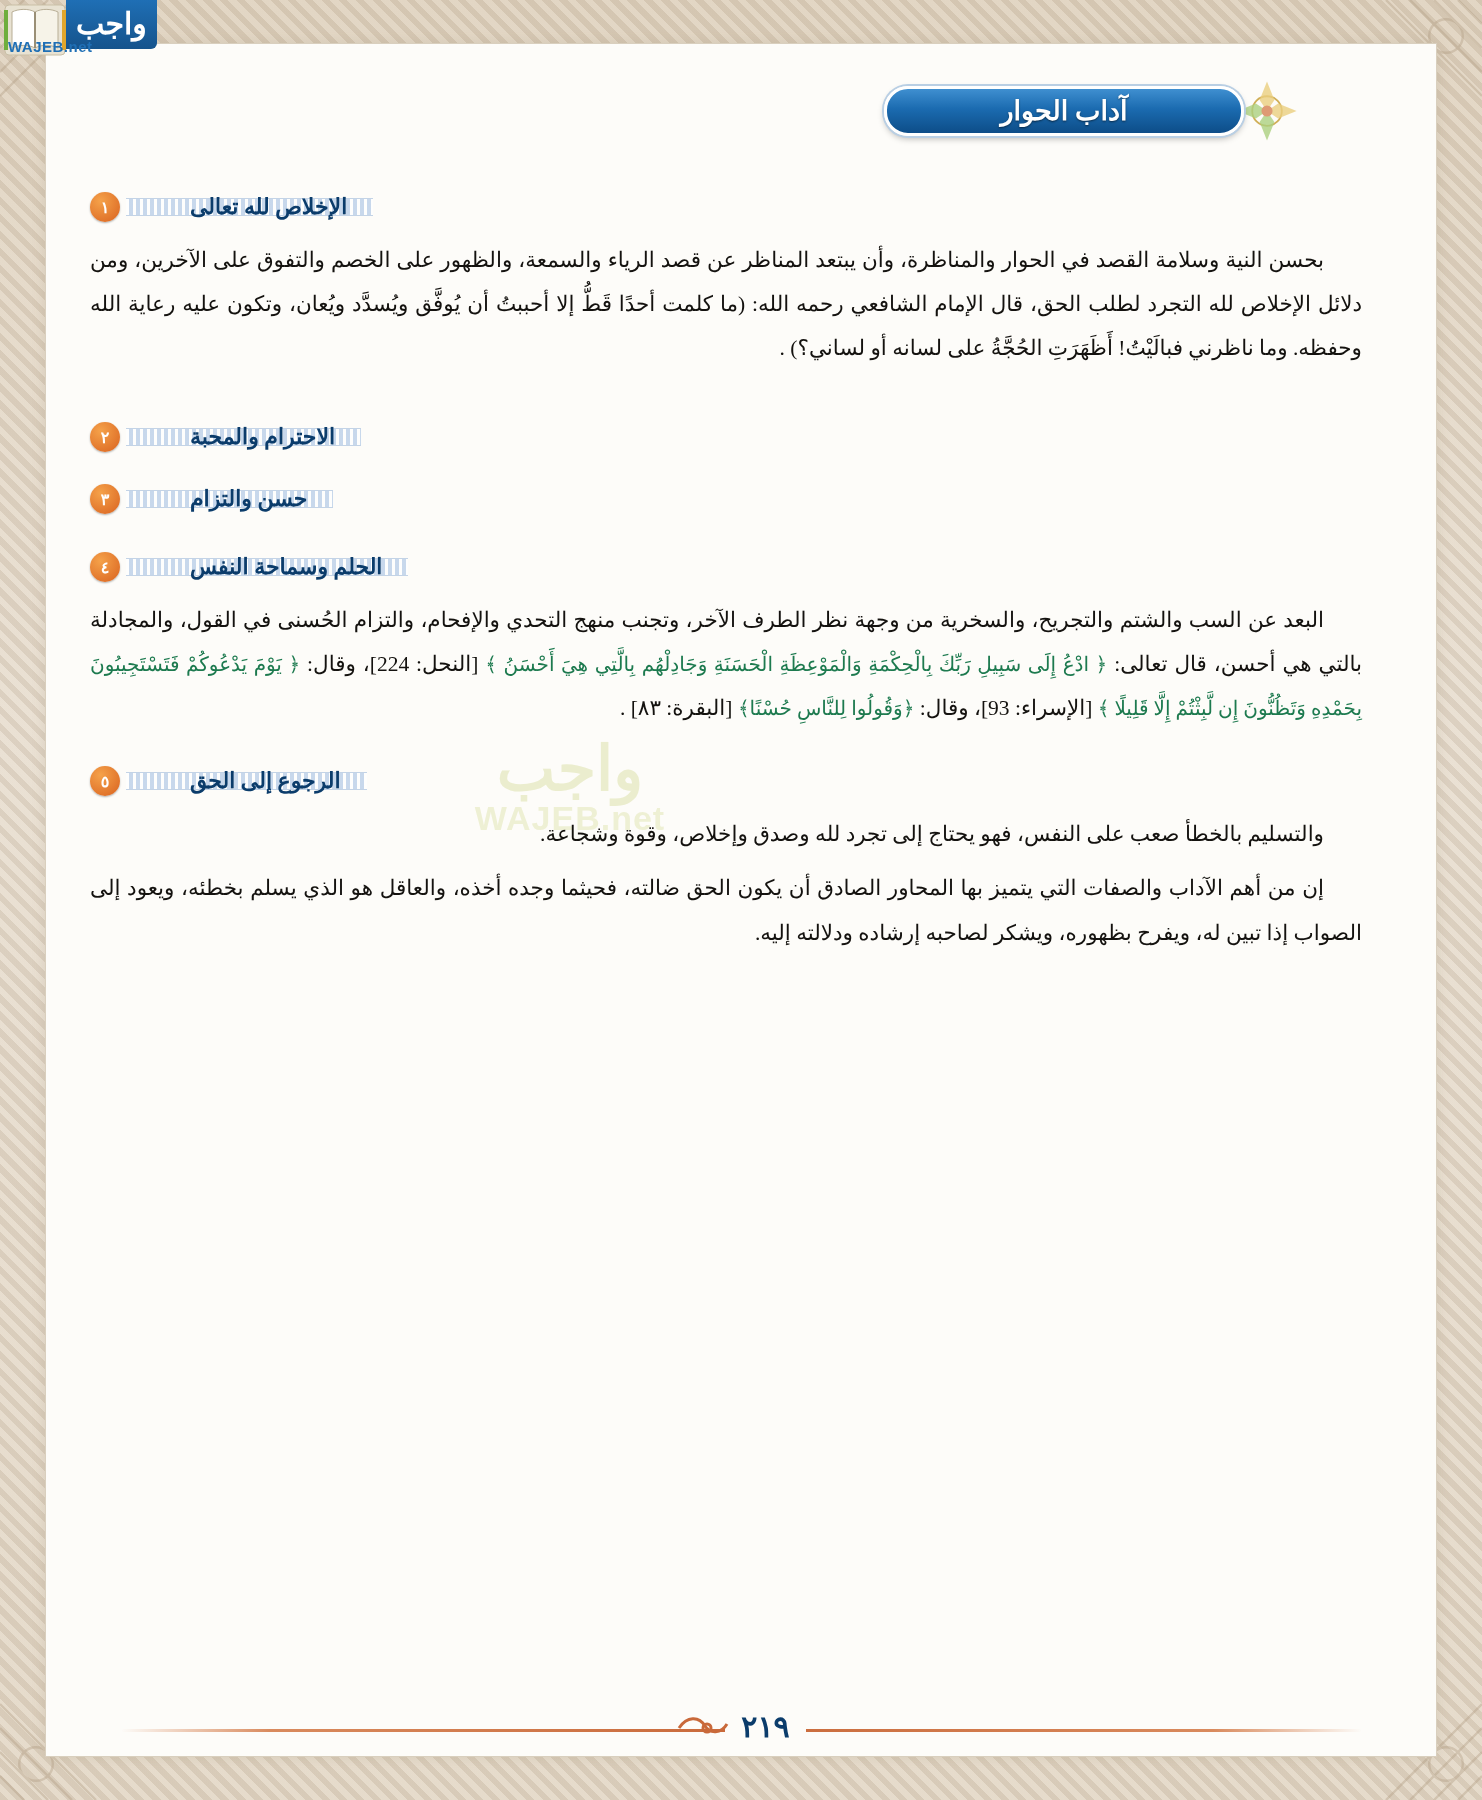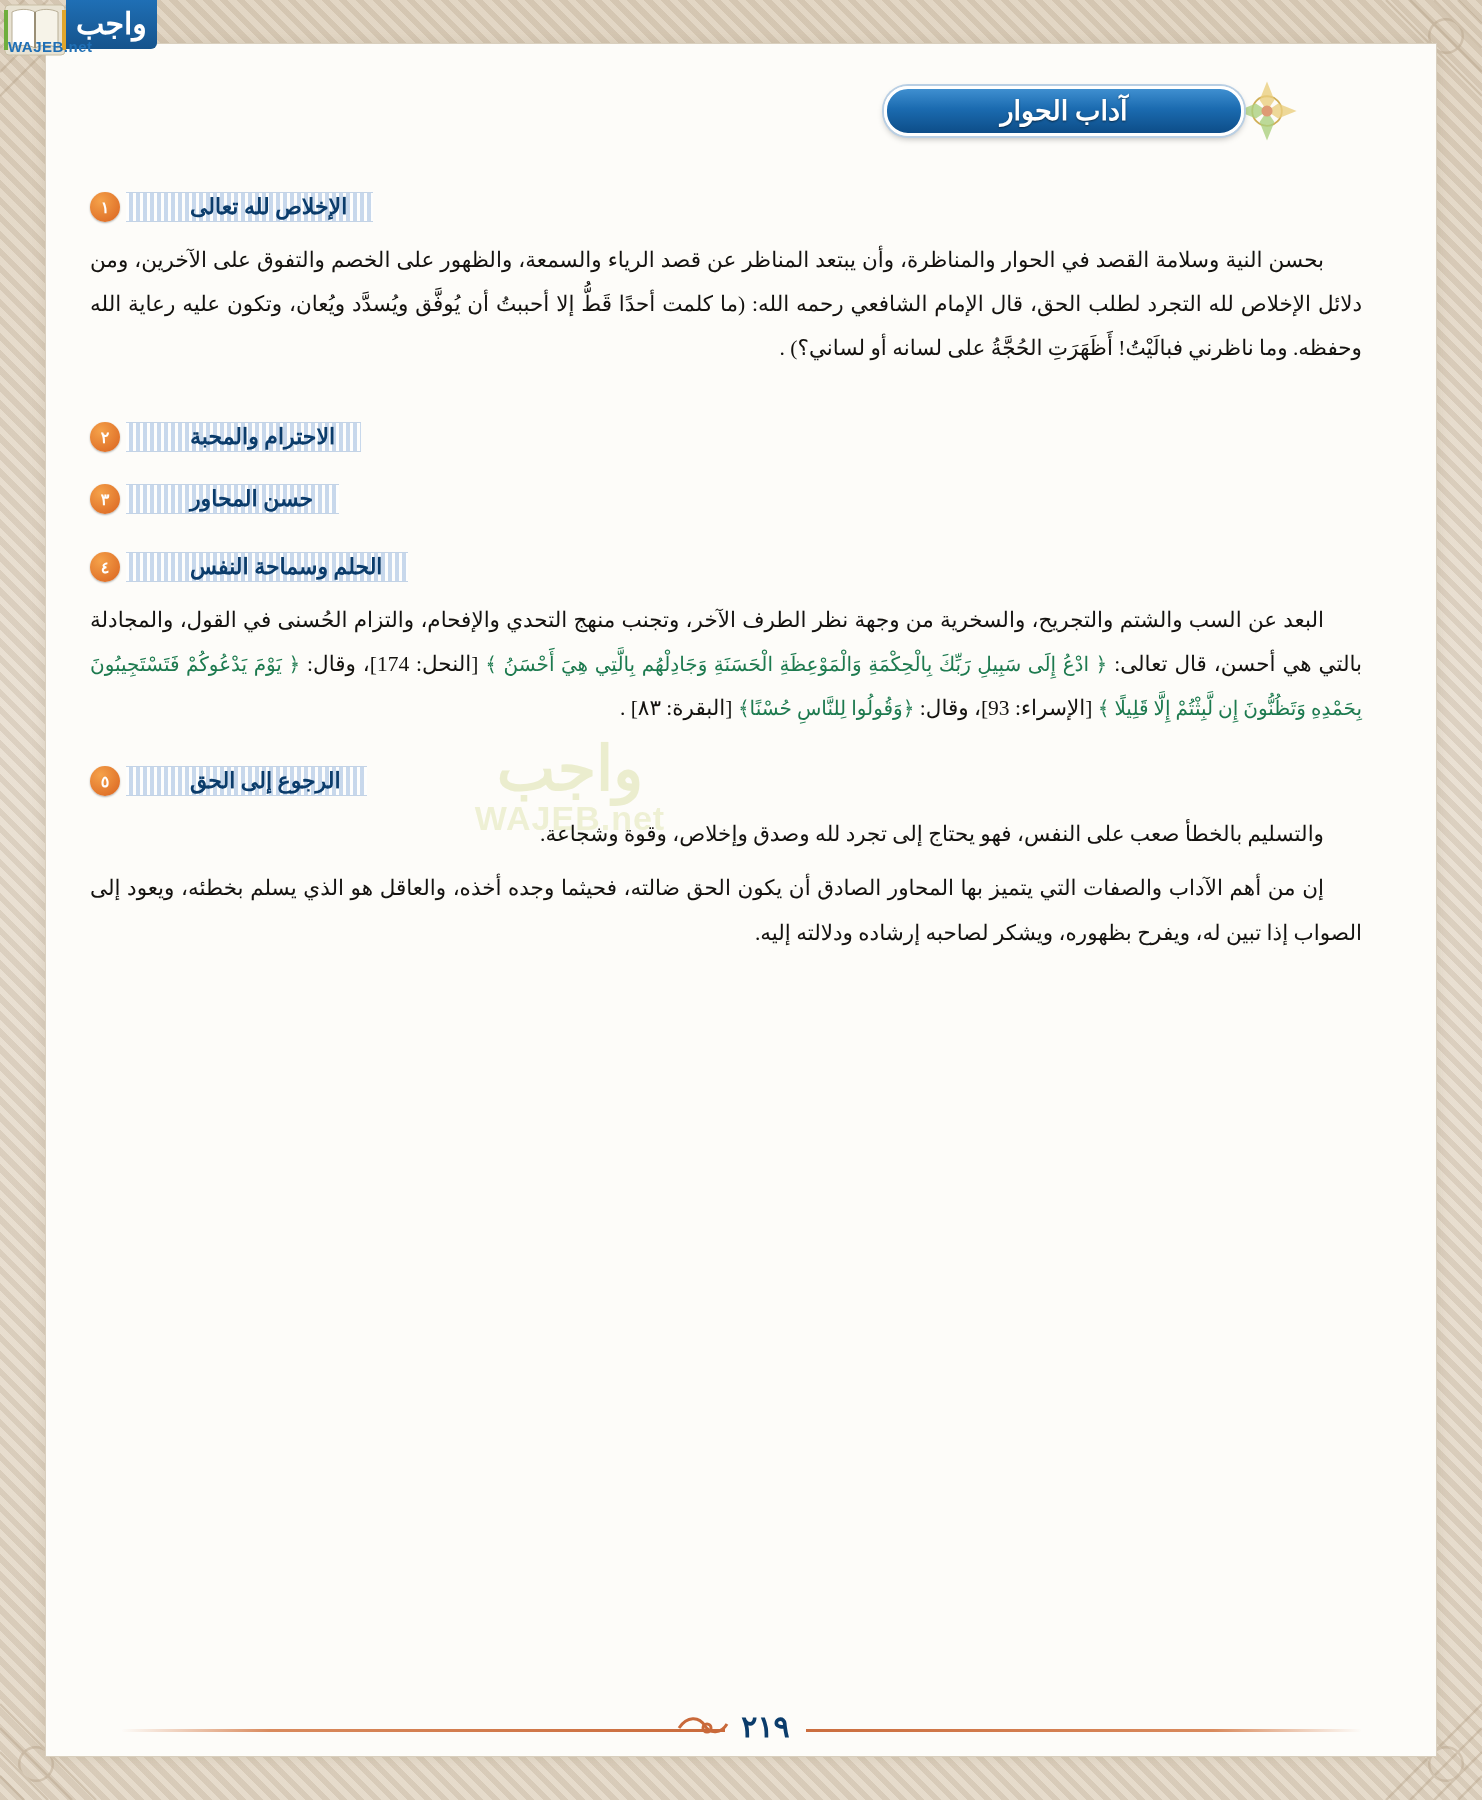--- a/index.html
+++ b/index.html
@@ -137,21 +137,21 @@
   .section-head {
     position: relative;
     height: 34px;
     margin: 26px 0 14px 0;
     display: flex;
     justify-content: flex-end;
     align-items: center;
   }
   .section-head .bar {
     position: relative;
-    height: 30px;
+    height: 18px;
     display: flex;
     align-items: center;
     padding: 0 26px 0 64px;
     background:
       repeating-linear-gradient(90deg, rgba(255,255,255,.75) 0 3px, rgba(197,214,235,.95) 3px 7px);
     border-top: 1px solid #c3d3e6;
     border-bottom: 1px solid #c3d3e6;
   }
   .section-head .bar .htxt {
     font-size: 22px;
@@ -297,35 +297,35 @@
 
   <div class="section-head" style="margin-top:50px">
     <div class="bar">
       <span class="htxt">الاحترام والمحبة</span>
     </div>
     <div class="num">٢</div>
   </div>
 
   <div class="section-head" style="margin-top:28px">
     <div class="bar">
-      <span class="htxt">حسن المحاور</span>
+      <span class="htxt">حسن والتزام</span>
     </div>
     <div class="num">٣</div>
   </div>
 
   <div class="section-head" style="margin-top:34px">
     <div class="bar">
       <span class="htxt">الحلم وسماحة النفس</span>
     </div>
     <div class="num">٤</div>
   </div>
   <p class="body">
     <span>البعد عن السب والشتم والتجريح، والسخرية من وجهة نظر الطرف الآخر، وتجنب منهج التحدي والإفحام، والتزام الحُسنى في القول، والمجادلة بالتي هي أحسن، قال تعالى:</span>
     <span class="quran">﴿ ادْعُ إِلَى سَبِيلِ رَبِّكَ بِالْحِكْمَةِ وَالْمَوْعِظَةِ الْحَسَنَةِ وَجَادِلْهُم بِالَّتِي هِيَ أَحْسَنُ ﴾</span>
-    <span class="ref">[النحل: 174]،</span>
+    <span class="ref">[النحل: 224]،</span>
     <span>وقال:</span>
     <span class="quran">﴿ يَوْمَ يَدْعُوكُمْ فَتَسْتَجِيبُونَ بِحَمْدِهِ وَتَظُنُّونَ إِن لَّبِثْتُمْ إِلَّا قَلِيلًا ﴾</span>
     <span class="ref">[الإسراء: 93]،</span>
     <span>وقال:</span>
     <span class="quran">﴿وَقُولُوا لِلنَّاسِ حُسْنًا﴾</span>
     <span class="ref">[البقرة: ٨٣] .</span>
   </p>
 
   <div class="section-head" style="margin-top:34px">
     <div class="bar">

